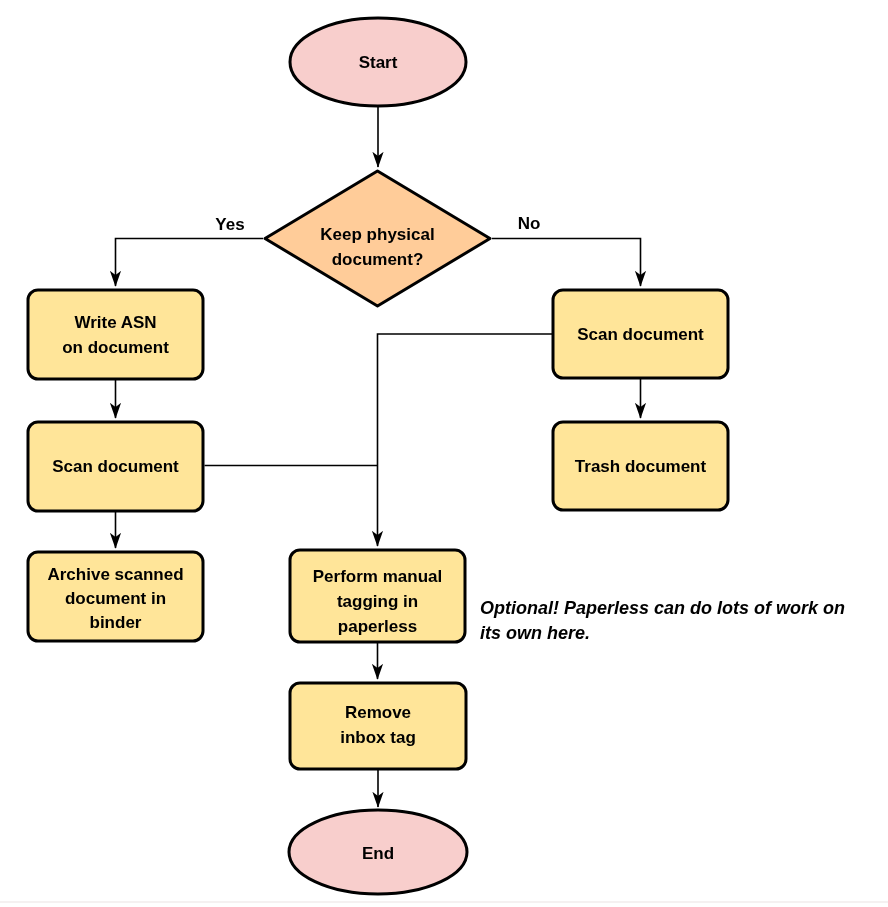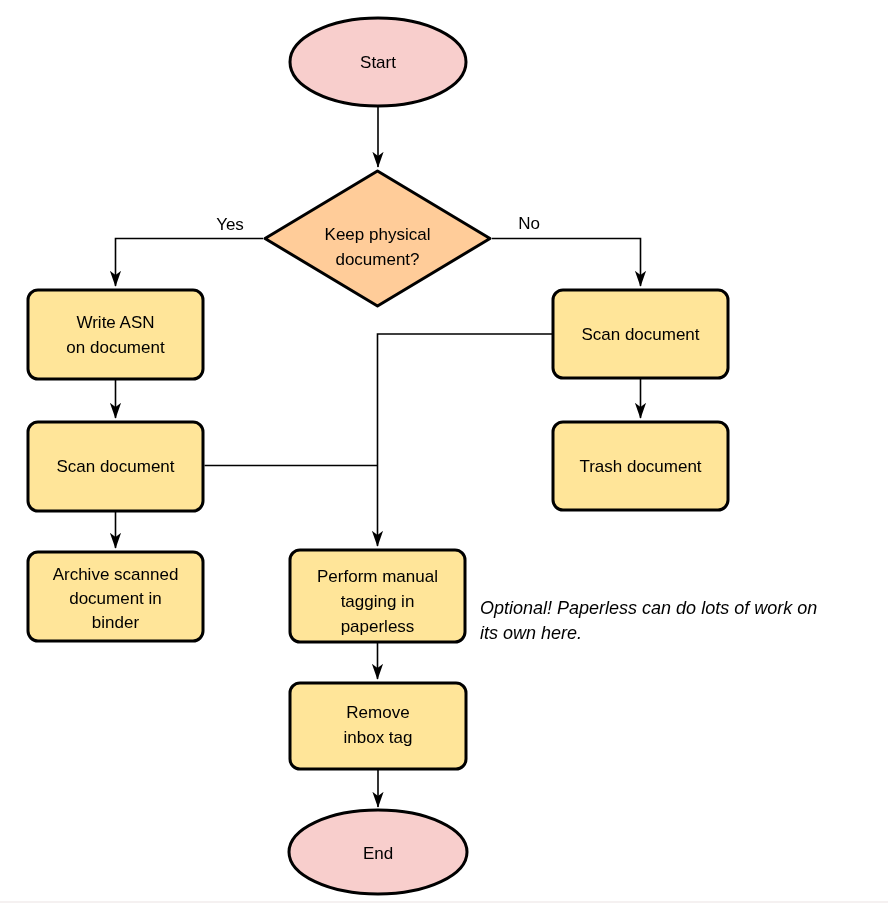--- a/index.html
+++ b/index.html
@@ -9,20 +9,21 @@
     width: 888px;
     height: 907px;
     overflow: hidden;
     font-family: "Liberation Sans", sans-serif;
   }
   .canvas {
     position: relative;
     width: 888px;
     height: 748px;
     background: #ffffff;
+    font-weight: bold;
   }
   svg { display: block; }
   .shape {
     stroke: #000000;
     stroke-width: 3;
   }
   .edge {
     stroke: #000000;
     stroke-width: 1.6;
     fill: none;

